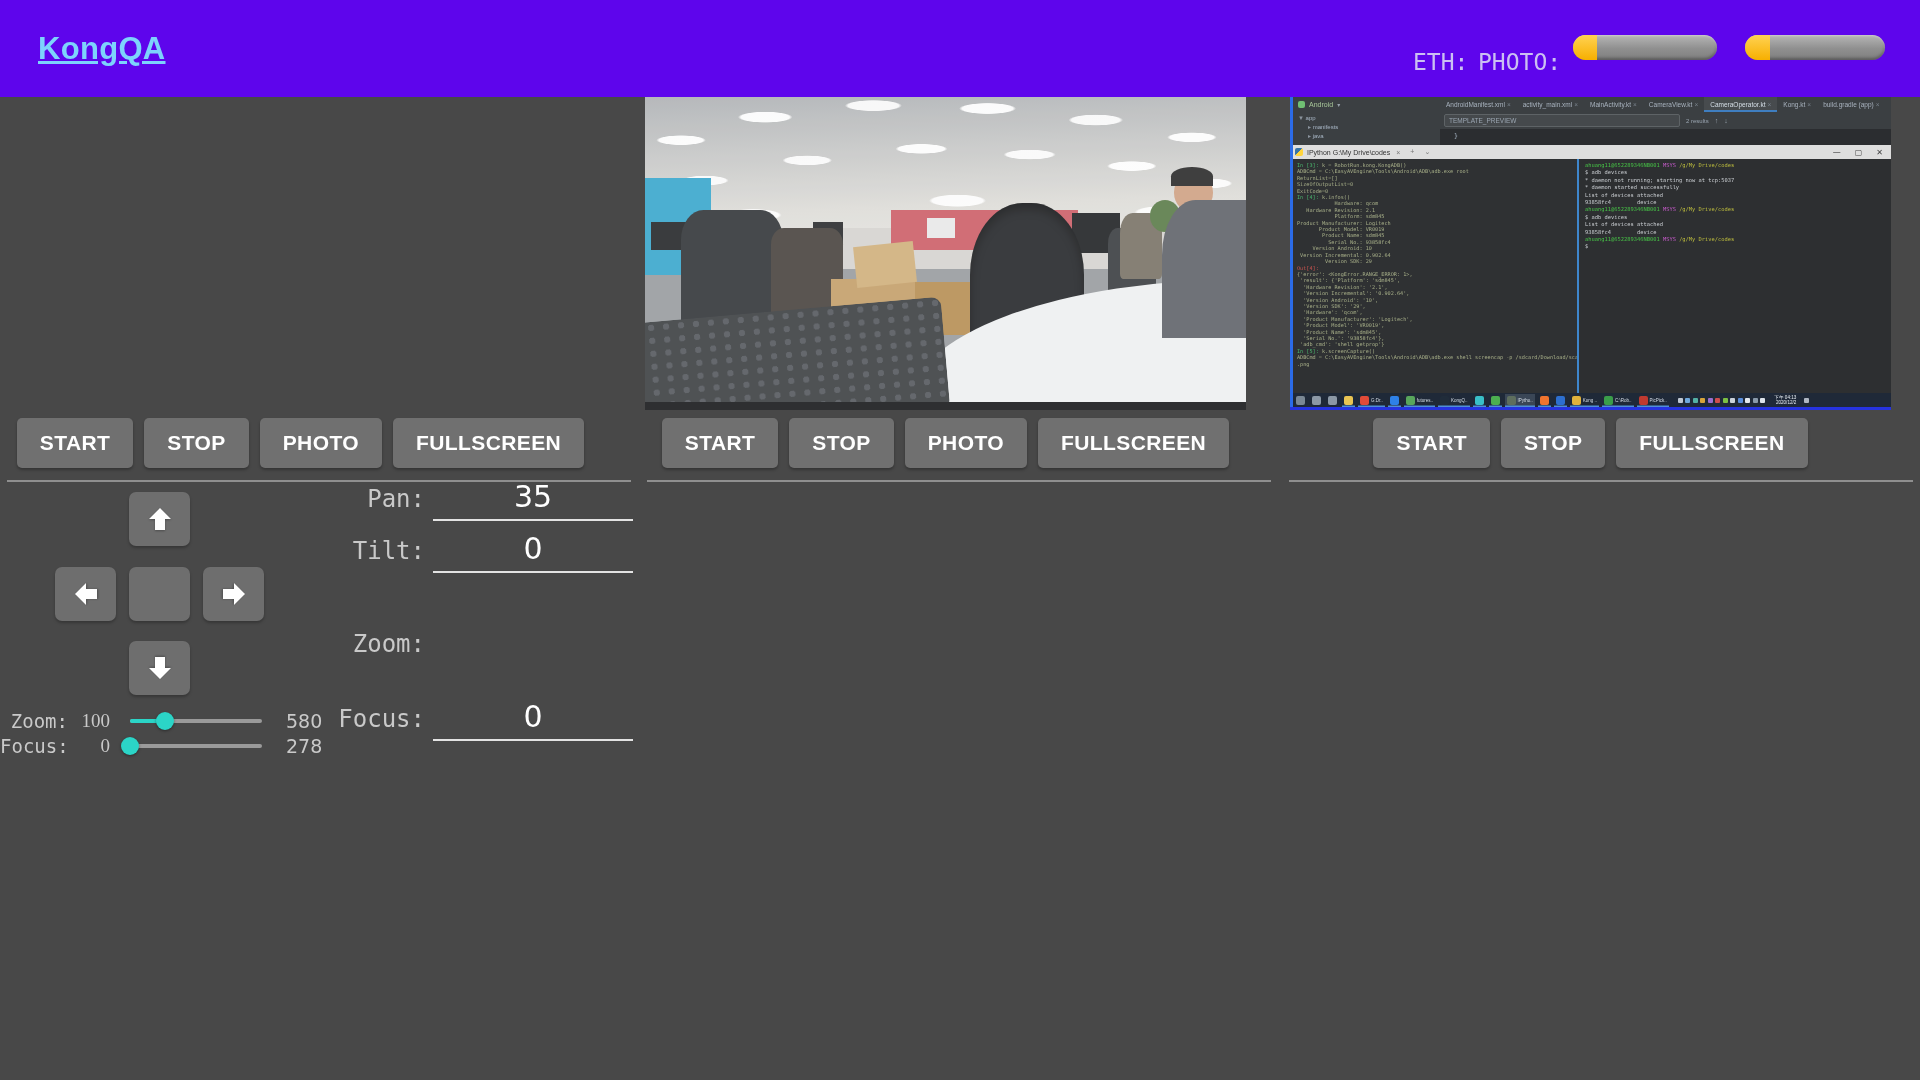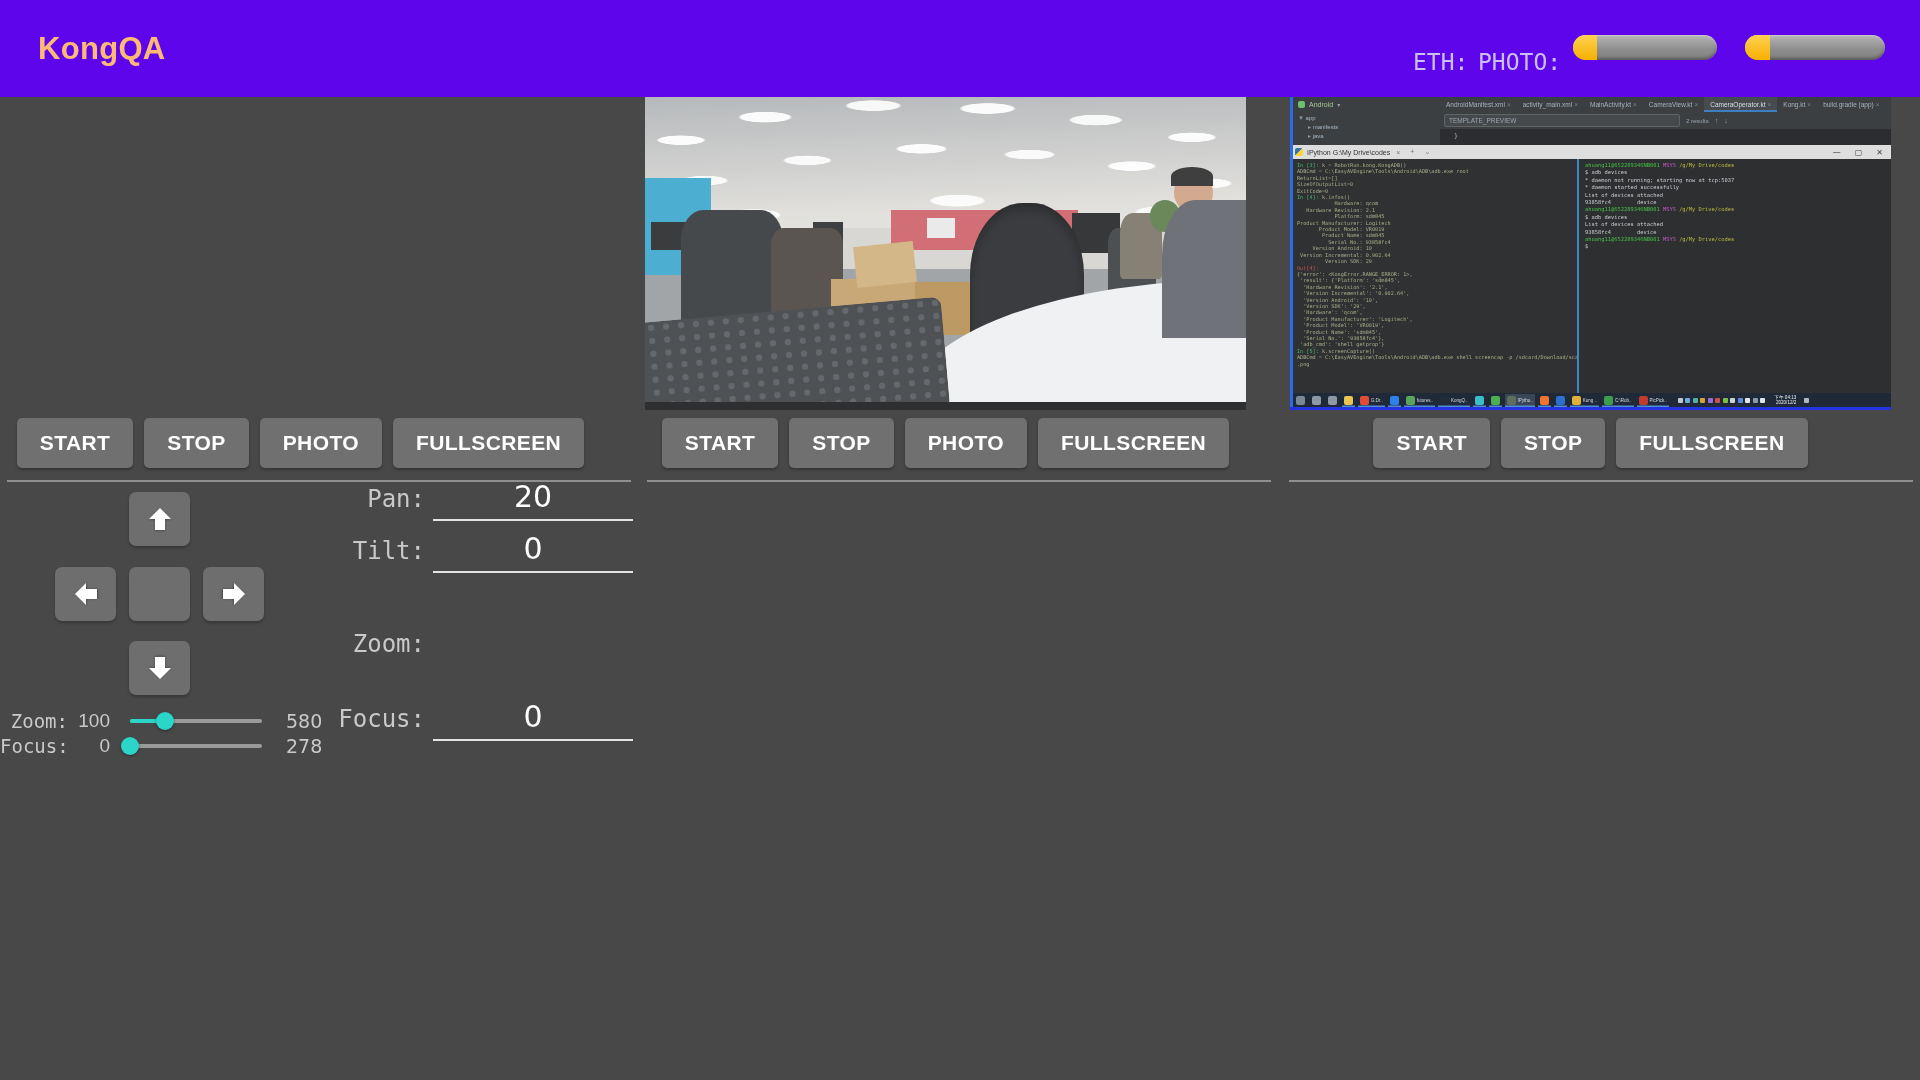--- a/index.html
+++ b/index.html
@@ -2,21 +2,21 @@
 <html><head>
 <meta charset="utf-8">
 <style>
   html,body{margin:0;padding:0;background:#484848;}
   body{width:1920px;height:1080px;overflow:hidden;font-family:"Liberation Sans",sans-serif;}
   .app{position:relative;width:1920px;height:1080px;background:#484848;}
   i{display:block;position:absolute;font-style:normal;}
 
   
   .hdr{position:absolute;left:0;top:0;width:1920px;height:97px;background:#5E05EC;}
-  .hdr .title{position:absolute;left:38px;top:0;line-height:97px;color:#fdba74;font-size:31px;font-weight:700;letter-spacing:.3px;}
+  .hdr .title{position:absolute;left:38px;top:0;line-height:97px;color:#7dd3fc;font-size:31px;font-weight:700;letter-spacing:.3px;text-decoration:underline;}
   .netlbl{position:absolute;top:16px;line-height:92px;color:#CBC0F2;font-family:"DejaVu Sans Mono",monospace;font-size:23px;}
   .pbar{position:absolute;top:35px;height:25px;border-radius:13px;overflow:hidden;
         background:linear-gradient(#B6B6B6,#8F8F8F 55%,#7E7E7E);
         box-shadow:inset 0 1px 2px rgba(255,255,255,.35), inset 0 -2px 3px rgba(0,0,0,.3);}
   .pbar .fill{height:100%;background:linear-gradient(#FFD253,#F7AF00);}
 
   
   .video{position:absolute;top:97px;width:601px;height:313px;overflow:hidden;background:#9a9a9a;}
   .voverlay{inset:0;background:rgba(255,255,255,.09);}
   .vband{left:0;right:0;bottom:0;height:8px;background:#2E2F31;}
@@ -30,21 +30,21 @@
 
   
   .dbtn{position:absolute;width:61px;height:54px;border-radius:7px;background:#6E6E6E;
         box-shadow:0 2px 3px rgba(0,0,0,.25);display:flex;align-items:center;justify-content:center;border:none;cursor:pointer;}
   .dbtn svg{width:28px;height:28px;fill:#fff;filter:drop-shadow(0 1px 1px rgba(0,0,0,.3));}
 
   
   .srow{position:absolute;left:0;height:20px;display:flex;align-items:center;
         font-family:"DejaVu Sans Mono",monospace;color:#C9C9C9;font-size:19px;}
   .slbl{width:68px;text-align:right;}
-  .smin{width:42px;text-align:right;font-family:Liberation Sans, sans-serif;}
+  .smin{width:42px;text-align:right;font-family:Liberation Serif, serif;}
   .strack{position:relative;width:132px;height:4px;background:#9A9A9A;border-radius:2px;margin-left:20px;cursor:pointer;}
   .sfill{position:absolute;left:0;top:0;height:4px;background:#2BD5C7;border-radius:2px;}
   .sthumb{position:absolute;top:-7px;width:18px;height:18px;border-radius:50%;background:#2BD5C7;box-shadow:0 1px 3px rgba(0,0,0,.4);}
   .smax{margin-left:24px;font-family:"DejaVu Sans",sans-serif;}
 
   
   .fld{position:absolute;left:273px;display:flex;align-items:baseline;}
   .flbl{width:152px;text-align:right;font-family:"DejaVu Sans Mono",monospace;font-size:24px;color:#C9C9C9;}
   .finput{width:200px;margin-left:8px;text-align:center;font-family:"DejaVu Sans",sans-serif;font-size:30px;color:#fff;
           border-bottom:2px solid #E3E3E3;padding-bottom:5px;cursor:text;}
@@ -391,21 +391,21 @@
     <span class="smin">0</span>
     <div class="strack">
       <div class="sfill" style="width: 0%;"></div>
       <div class="sthumb" style="left: calc(0% - 9px);"></div>
     </div>
     <span class="smax">278</span>
   </div>
 
   <div class="fld" style="top:479px">
     <span class="flbl">Pan:</span>
-    <div class="finput">20</div>
+    <div class="finput">35</div>
   </div>
   <div class="fld" style="top:531px">
     <span class="flbl">Tilt:</span>
     <div class="finput">0</div>
   </div>
   <div class="fld" style="top:630px">
     <span class="flbl">Zoom:</span>
   </div>
   <div class="fld" style="top:699px">
     <span class="flbl">Focus:</span>

